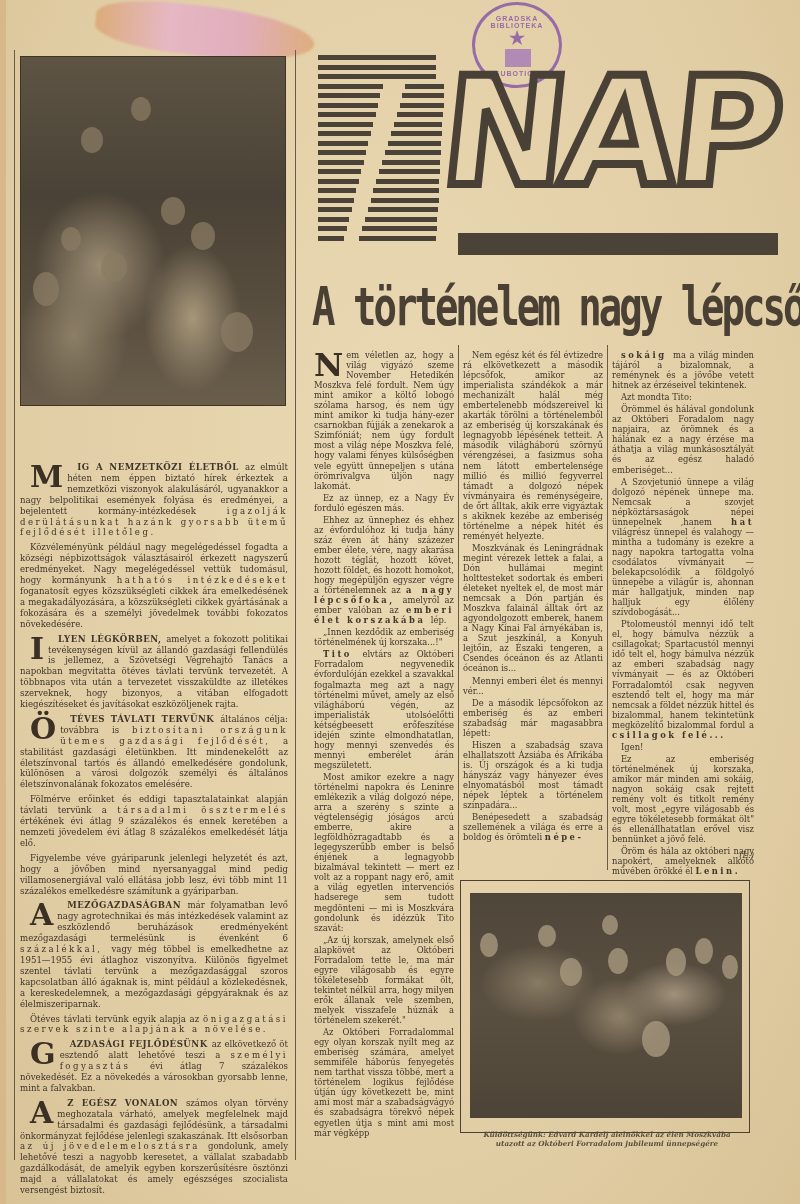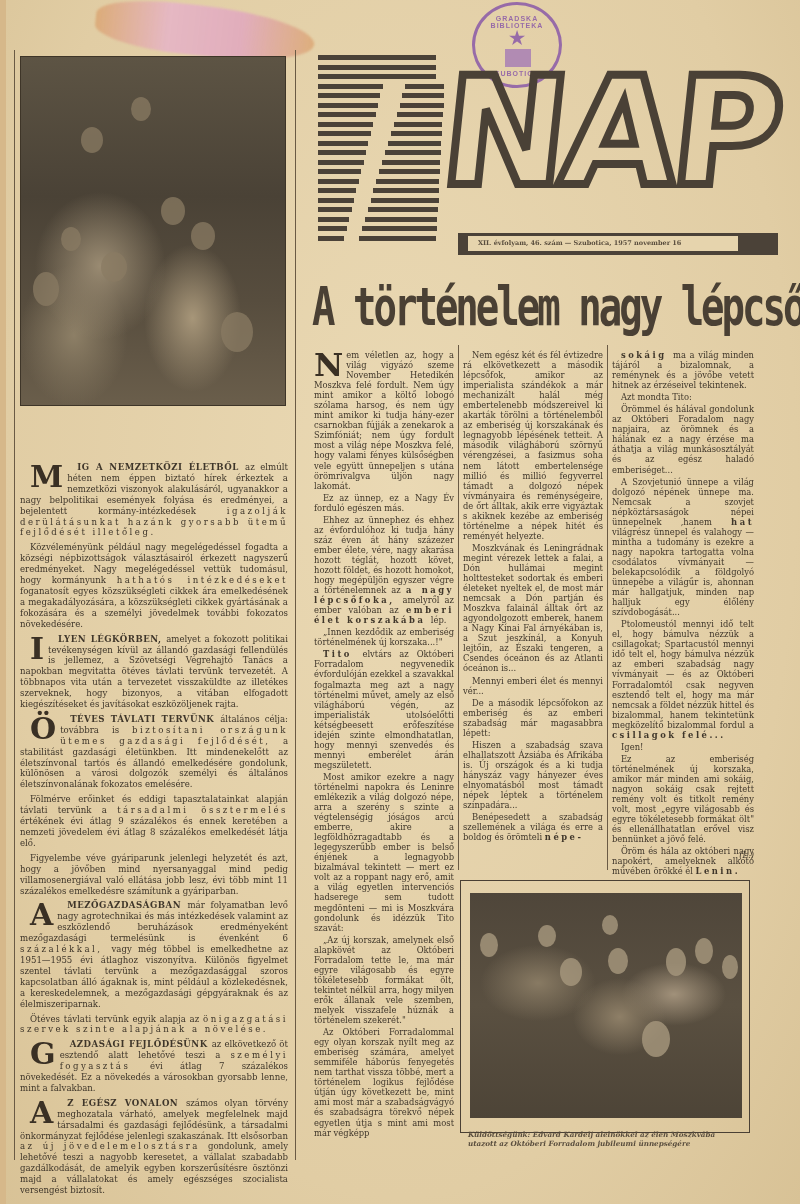--- a/index.html
+++ b/index.html
@@ -114,21 +114,21 @@
     position: absolute; left: 470px; top: 893px; width: 272px; height: 225px;
     background:
       radial-gradient(ellipse at 55% 55%, #8e7f67 0%, transparent 22%),
       radial-gradient(ellipse at 75% 45%, #a1917a 0%, transparent 18%),
       radial-gradient(ellipse at 25% 40%, #887a63 0%, transparent 20%),
       linear-gradient(180deg, #4f463a 0%, #5a5041 50%, #4d4437 100%);
   }
   .photo2 .face { position: absolute; border-radius: 50%; background: #a8987e; opacity: 0.8; }
   .caption {
     position: absolute; left: 468px; top: 1130px; width: 278px;
-    font-size: 7.2px; font-style: italic; font-weight: bold; color: #5a4e3e; line-height: 9px; text-align: left;
+    font-size: 7.2px; font-style: italic; font-weight: bold; color: #5a4e3e; line-height: 9px; text-align: center;
   }
 </style>
 </head>
 <body>
 
 <div class="page">
   <div class="left-edge"></div>
   <div class="stain"></div>
 
   <div class="stamp">
@@ -174,21 +174,20 @@
         <div class="bar" style="top: 161.5px; width: 31.2px;"></div>
         <div class="bar" style="top: 161.5px; left: 46.7px; width: 72.8px;"></div>
         <div class="bar" style="top: 171px; width: 28.8px;"></div>
         <div class="bar" style="top: 171px; left: 43.8px; width: 75.2px;"></div>
         <div class="bar" style="top: 180.5px; width: 26.4px;"></div>
         <div class="bar" style="top: 180.5px; left: 40.9px; width: 77.6px;"></div>
       </div>
     <div class="nap-text">NAP</div>
   </div>
   <div class="issue-bar" style="left:458px;top:233px;width:320px;height:22px;"></div>
-  <div class="issue-inner" style="left:468px;top:236px;width:270px;height:15px;padding-top:3px;">XII. évfolyam, 46. szám — Szubotica, 1957 november 16</div>
 
   <div class="headline">A történelem nagy lépcsőfoka</div>
 
   <div class="left-col"></div>
   <div class="photo1">
     <div class="figure" style="left:60px;top:70px;width:22px;height:26px;"></div>
     <div class="figure" style="left:110px;top:40px;width:20px;height:24px;"></div>
     <div class="figure" style="left:140px;top:140px;width:24px;height:28px;"></div>
     <div class="figure" style="left:170px;top:165px;width:24px;height:28px;"></div>
     <div class="figure" style="left:80px;top:195px;width:26px;height:30px;"></div>

